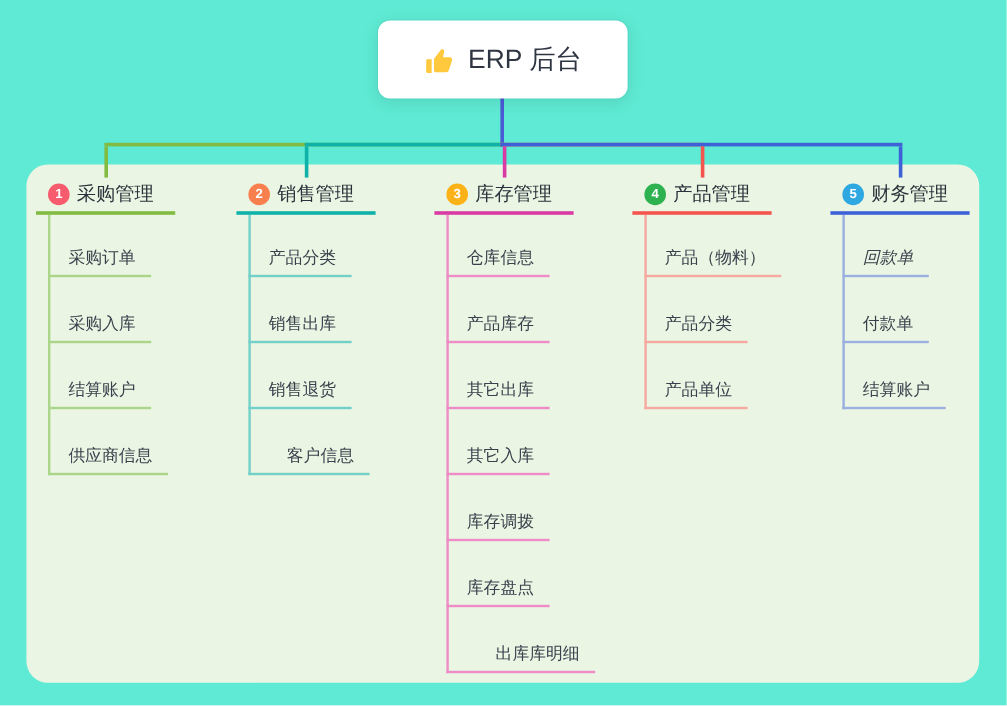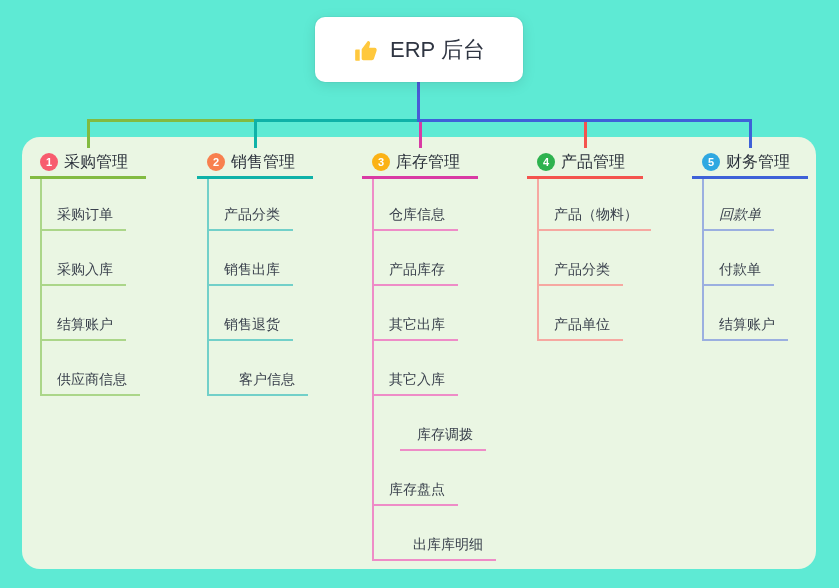--- a/index.html
+++ b/index.html
@@ -104,21 +104,21 @@
       </div>
       <div class="branch-item" style="left: 372px; top: 252px; border-bottom-color: rgb(238, 140, 199);">
         <span class="item-label">产品库存</span>
       </div>
       <div class="branch-item" style="left: 372px; top: 307px; border-bottom-color: rgb(238, 140, 199);">
         <span class="item-label">其它出库</span>
       </div>
       <div class="branch-item" style="left: 372px; top: 362px; border-bottom-color: rgb(238, 140, 199);">
         <span class="item-label">其它入库</span>
       </div>
-      <div class="branch-item" style="left: 372px; top: 417px; border-bottom-color: rgb(238, 140, 199); margin-left: 28px;">
+      <div class="branch-item" style="left: 372px; top: 417px; border-bottom-color: rgb(238, 140, 199);">
         <span class="item-label">库存调拨</span>
       </div>
       <div class="branch-item" style="left: 372px; top: 472px; border-bottom-color: rgb(238, 140, 199);">
         <span class="item-label">库存盘点</span>
       </div>
       <div class="branch-item" style="left: 372px; top: 527px; border-bottom-color: rgb(238, 140, 199); padding-left: 41px;">
         <span class="item-label">出库库明细</span>
       </div>
       <div class="branch-header" style="left: 527px; border-bottom-color: rgb(244, 84, 78);">
         <span class="branch-badge" style="background: rgb(46, 178, 79);">4</span>

